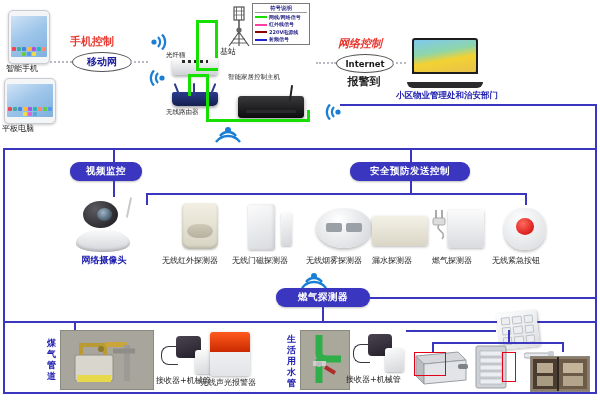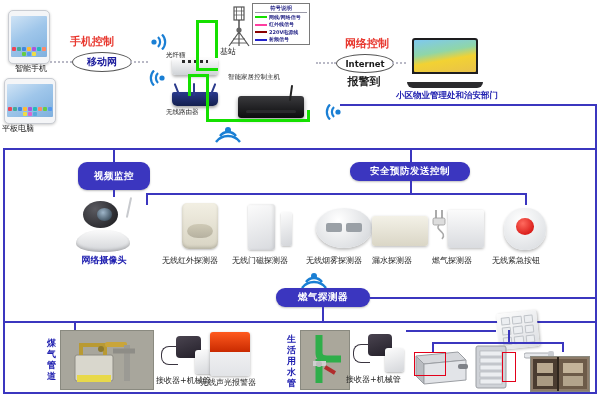--- a/index.html
+++ b/index.html
@@ -185,21 +185,21 @@
           <i class="ic" style="background:#fb3"></i>
         <i class="ic" style="background:#a5d"></i>
           <i class="ic" style="background:#2bb"></i>
         <i class="ic" style="background:#f86"></i>
           <i class="ic" style="background:#6c4"></i>
         <i class="ic" style="background:#59e"></i>
           <i class="ic" style="background:#ed4"></i>
       </div>
     </div>
   </div>
-  <div class="cap" style="left:15px;top:64px;width:52px;">智能手机</div>
+  <div class="cap" style="left:6px;top:64px;width:52px;">智能手机</div>
 
   <div class="dev phone" style="left:4px;top:78px;width:50px;height:44px;">
     <div class="scr">
       <div class="icons">
         <i class="ic" style="background:#e45"></i>
           <i class="ic" style="background:#4a9"></i>
         <i class="ic" style="background:#48d"></i>
           <i class="ic" style="background:#fb3"></i>
         <i class="ic" style="background:#a5d"></i>
           <i class="ic" style="background:#2bb"></i>
@@ -229,21 +229,21 @@
     </svg>
   </div>
   <div class="wifi" style="left:142px;top:70px;">
     <svg width="24" height="16" viewBox="0 0 24 16">
       <circle cx="20" cy="8" r="2.6" fill="#1a7fd4"></circle>
       <path d="M16 3 A7 7 0 0 0 16 13" stroke="#1a7fd4" stroke-width="2.2" fill="none"></path>
       <path d="M12 0.5 A10.5 10.5 0 0 0 12 15.5" stroke="#1a7fd4" stroke-width="2.2" fill="none"></path>
     </svg>
   </div>
 
-  <div class="capred" style="left:345px;top:36px;width:62px;">网络控制</div>
+  <div class="capred" style="left:338px;top:36px;width:62px;font-style:italic;">网络控制</div>
   <div class="ellip net" style="left:336px;top:54px;width:56px;height:17px;text-align:right;">
     <span>Internet</span>
   </div>
   <div class="dash" style="left:316px;top:62px;width:20px;"></div>
   <div class="dash" style="left:392px;top:62px;width:14px;"></div>
   <div class="capblk" style="left:336px;top:74px;width:56px;">报警到</div>
 
   <div class="dev laptop" style="left:412px;top:38px;width:66px;height:50px;">
     <div class="lid">
       <div class="lscr"></div>
@@ -313,21 +313,21 @@
 
   <div class="ln lnh" style="left:3px;top:148px;width:594px;"></div>
   <div class="ln lnv" style="left:3px;top:148px;height:246px;"></div>
   <div class="ln lnv" style="left:595px;top:104px;height:290px;"></div>
   <div class="ln lnh" style="left:340px;top:104px;width:256px;"></div>
   <div class="ln lnh" style="left:3px;top:392px;width:594px;"></div>
 
   <div class="ln lnv" style="left:113px;top:148px;height:14px;"></div>
   <div class="ln lnv" style="left:410px;top:148px;height:14px;"></div>
 
-  <div class="pill" style="left:78px;top:162px;width:72px;height:28px;">视频监控</div>
+  <div class="pill" style="left:70px;top:162px;width:72px;height:19px;">视频监控</div>
 
   <div class="pill" style="left:350px;top:162px;width:120px;height:19px;">安全预防发送控制</div>
 
   <div class="ln lnv" style="left:113px;top:181px;height:16px;"></div>
   <div class="ln lnv" style="left:410px;top:181px;height:12px;"></div>
   <div class="ln lnh" style="left:146px;top:193px;width:380px;"></div>
   <div class="ln lnv" style="left:146px;top:193px;height:12px;"></div>
   <div class="ln lnv" style="left:525px;top:193px;height:12px;"></div>
 
   <div class="dev cam" style="left:72px;top:200px;width:62px;height:52px;">

